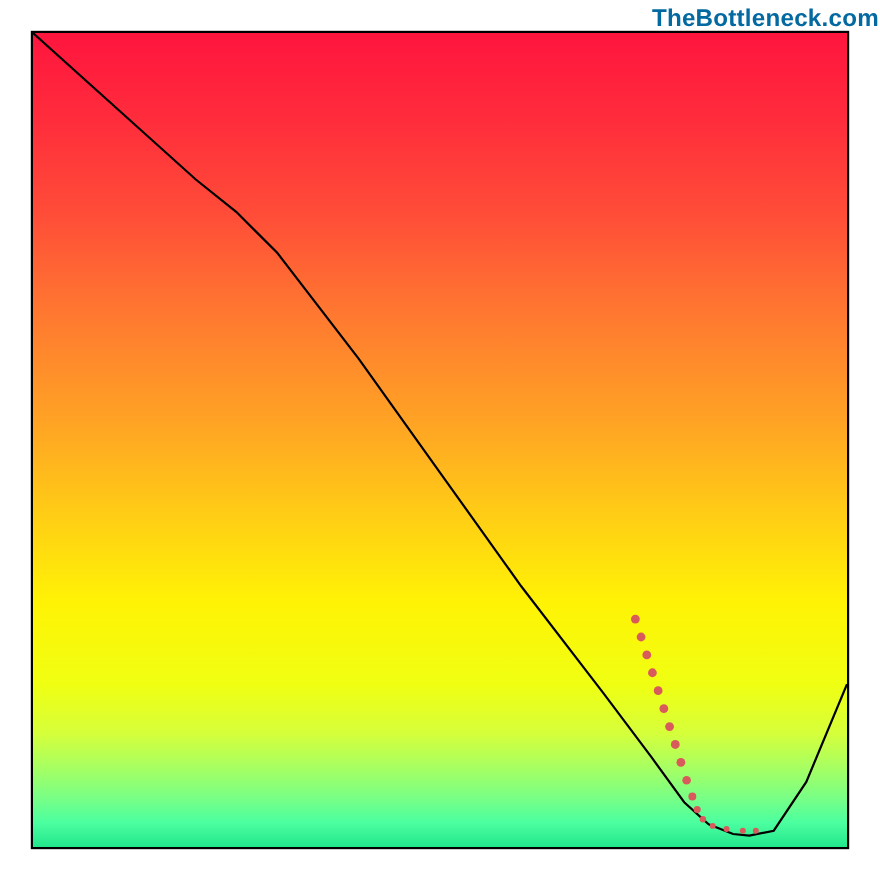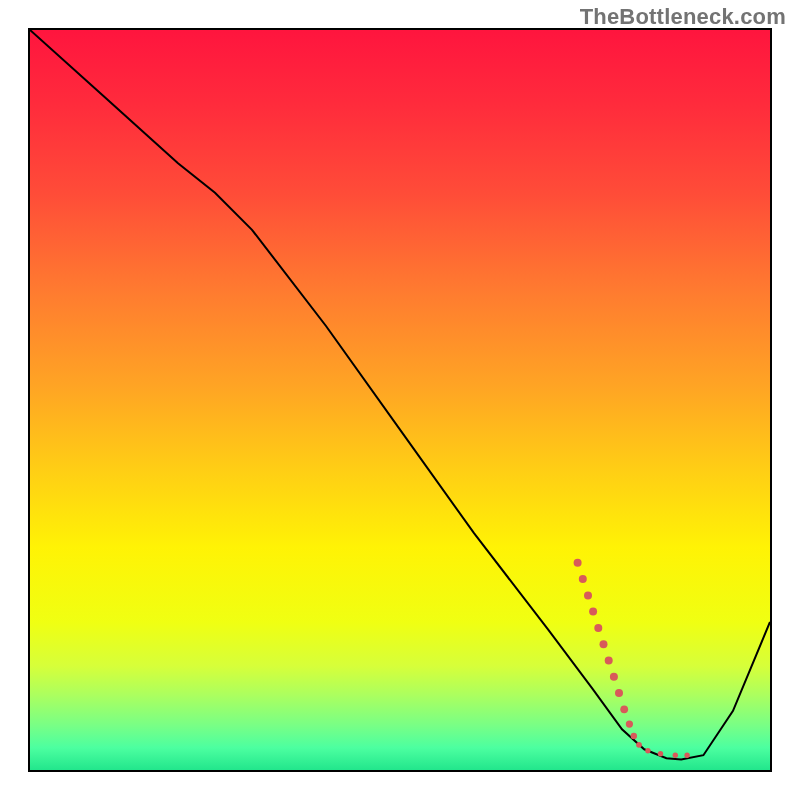--- a/index.html
+++ b/index.html
@@ -11,24 +11,24 @@
     font-family: Arial, Helvetica, sans-serif;
   }
   .stage {
     position: relative;
     width: 800px;
     height: 800px;
   }
   .watermark {
     position: absolute;
     top: 4px;
-    right: 14px;
+    right: 1px;
     font-size: 22px;
     font-weight: 600;
-    color: #737373;
+    color: #0369a1;
     letter-spacing: 0.2px;
     z-index: 5;
   }
   .plot-wrap {
     position: absolute;
     left: 28px;
     top: 28px;
     width: 744px;
     height: 744px;
     box-sizing: border-box;

